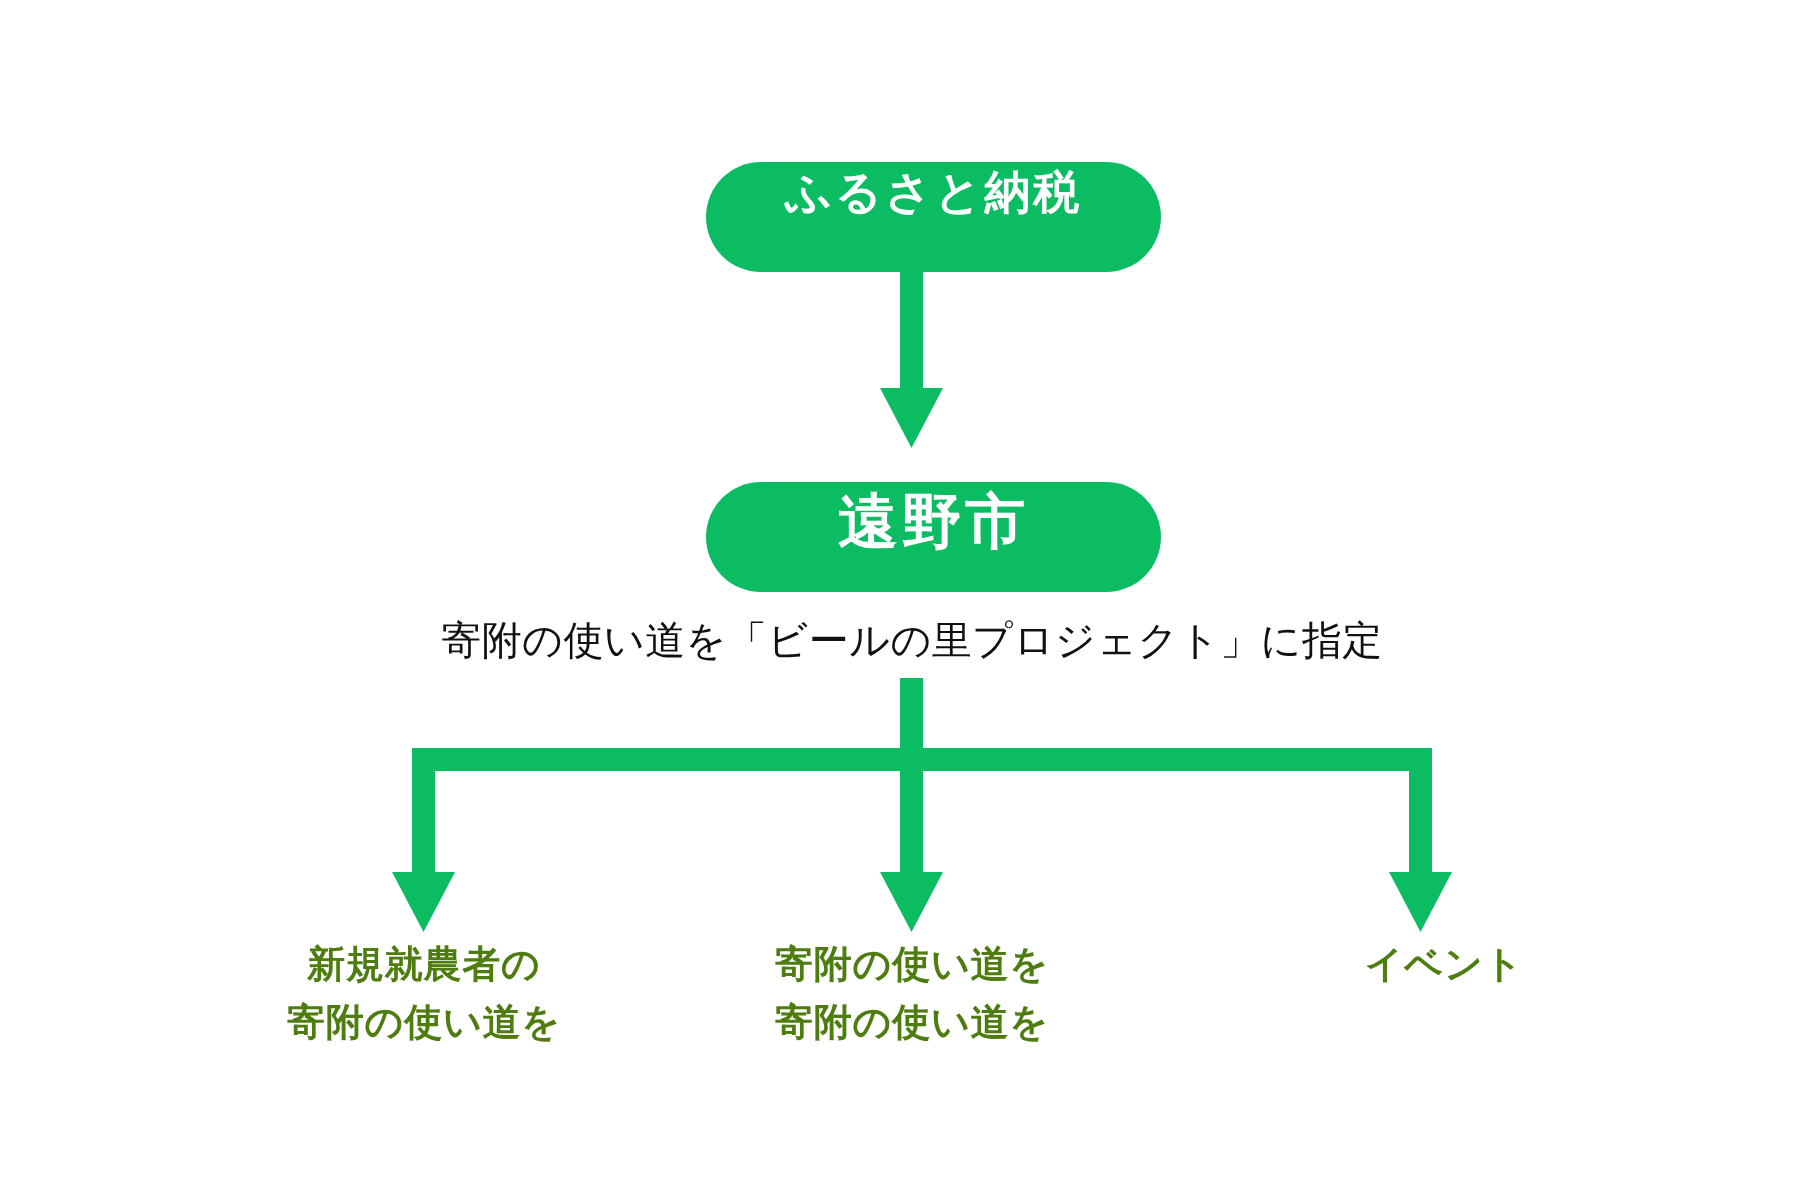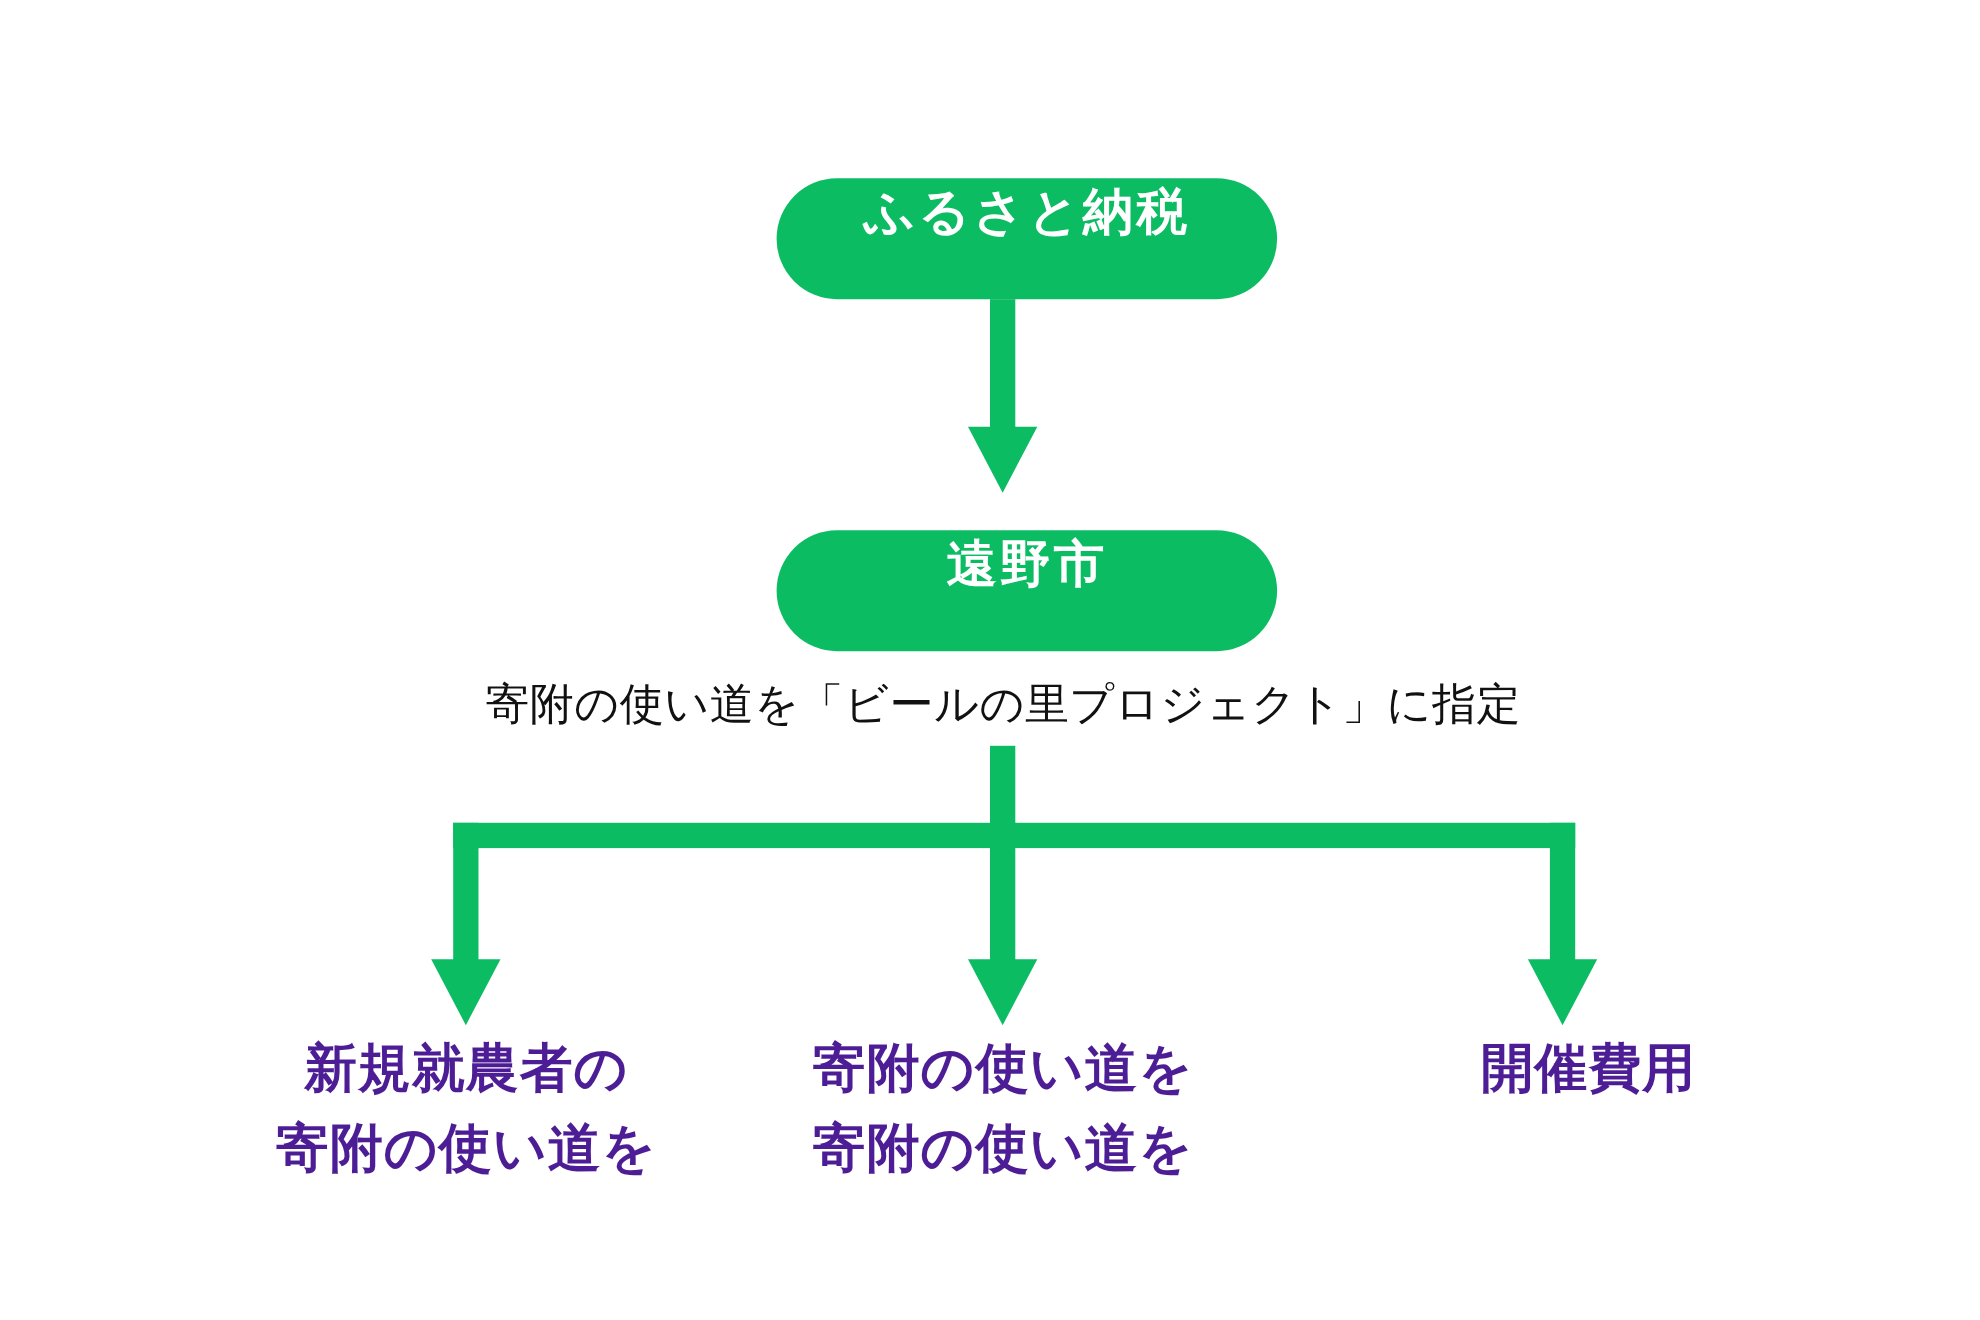--- a/index.html
+++ b/index.html
@@ -37,21 +37,21 @@
     top: 162px;
     width: 455px;
     height: 110px;
     font-size: 46px;
   }
   #pill-city {
     left: 706px;
     top: 482px;
     width: 455px;
     height: 110px;
-    font-size: 46px;
+    font-size: 60px;
   }
 
   
   #connectors {
     position: absolute;
     left: 0;
     top: 0;
     width: 1800px;
     height: 1200px;
     pointer-events: none;
@@ -69,23 +69,23 @@
     letter-spacing: 0.01em;
     white-space: nowrap;
     padding-left: 12px;
   }
 
   
   .leaf-label {
     position: absolute;
     top: 936px;
     text-align: center;
-    font-size: 48px;
+    font-size: 38px;
     font-weight: 700;
-    color: #4c1d95;
+    color: #4d7c0f;
     line-height: 1.52;
     letter-spacing: 0.02em;
     white-space: nowrap;
   }
   .leaf-label .line {
     display: block;
   }
   #leaf-0 { left: 148px; width: 552px; }
   #leaf-1 { left: 636px; width: 552px; }
   #leaf-2 { left: 1168px; width: 552px; }
@@ -140,16 +140,16 @@
     <span class="line">新規就農者の</span>
     <span class="line">寄附の使い道を</span>
   </div>
 
   <div class="leaf-label" id="leaf-1">
     <span class="line">寄附の使い道を</span>
     <span class="line">寄附の使い道を</span>
   </div>
 
   <div class="leaf-label" id="leaf-2">
-    <span class="line">開催費用</span>
+    <span class="line">イベント</span>
   </div>
 
 </div>
 
 </body></html>

